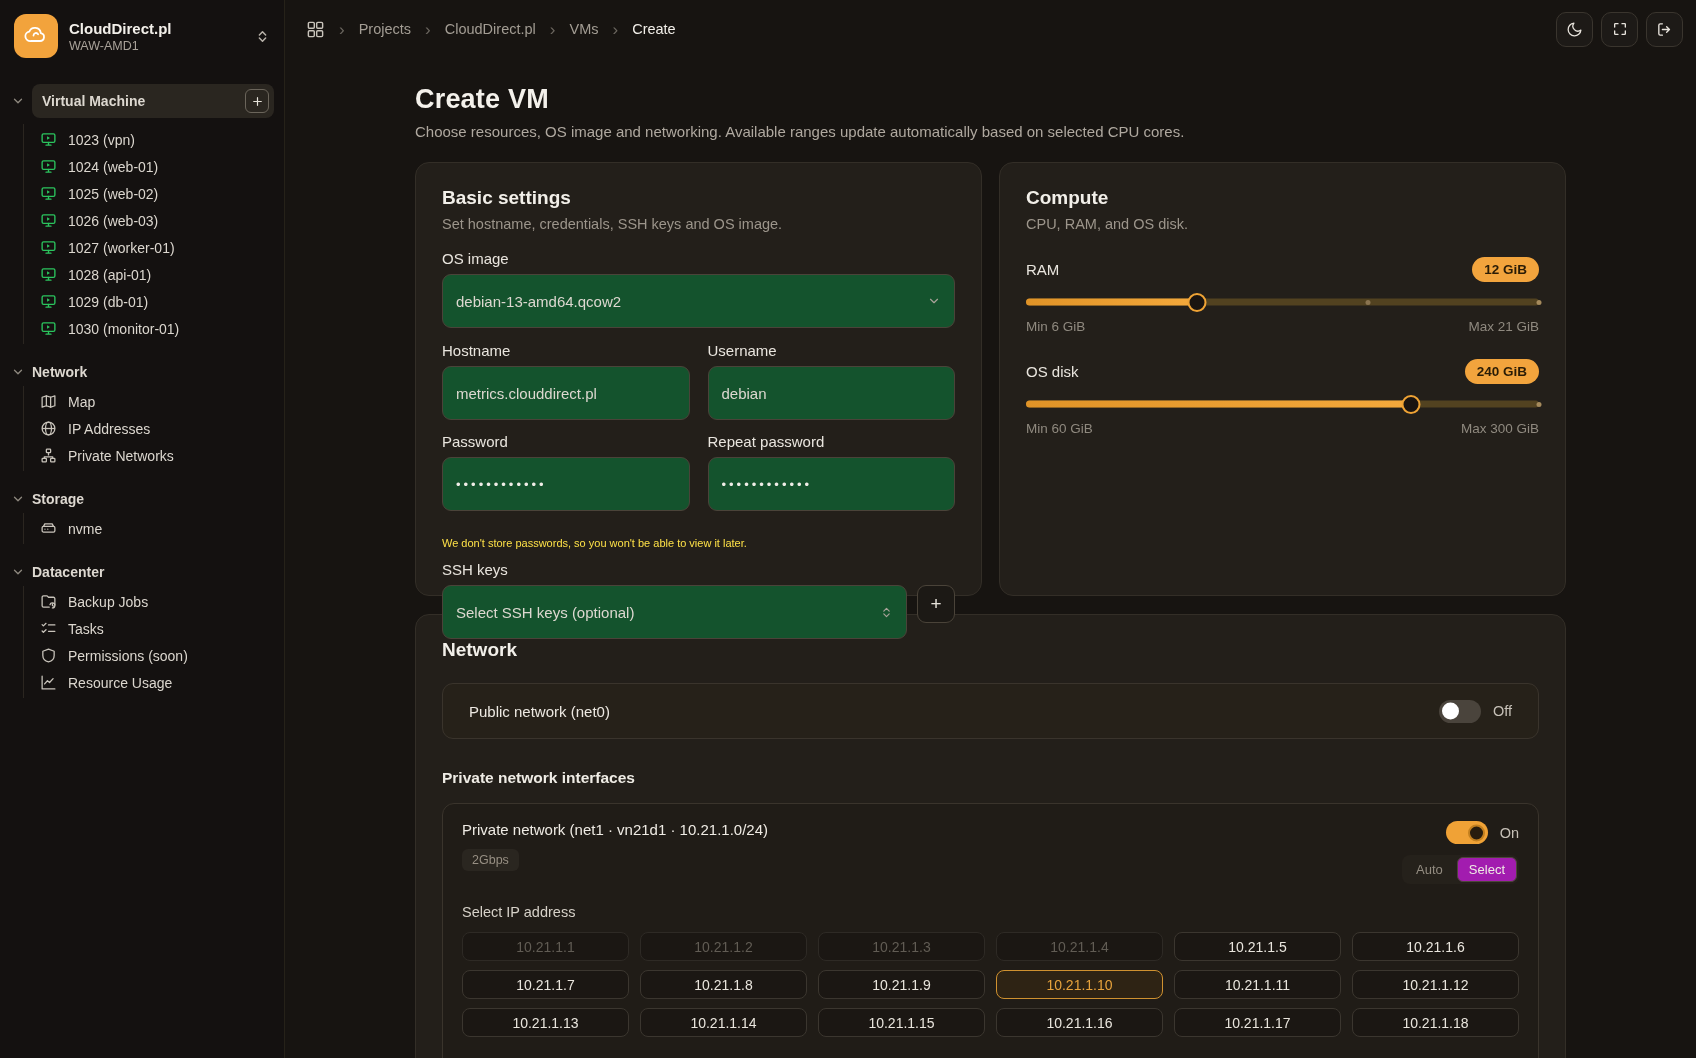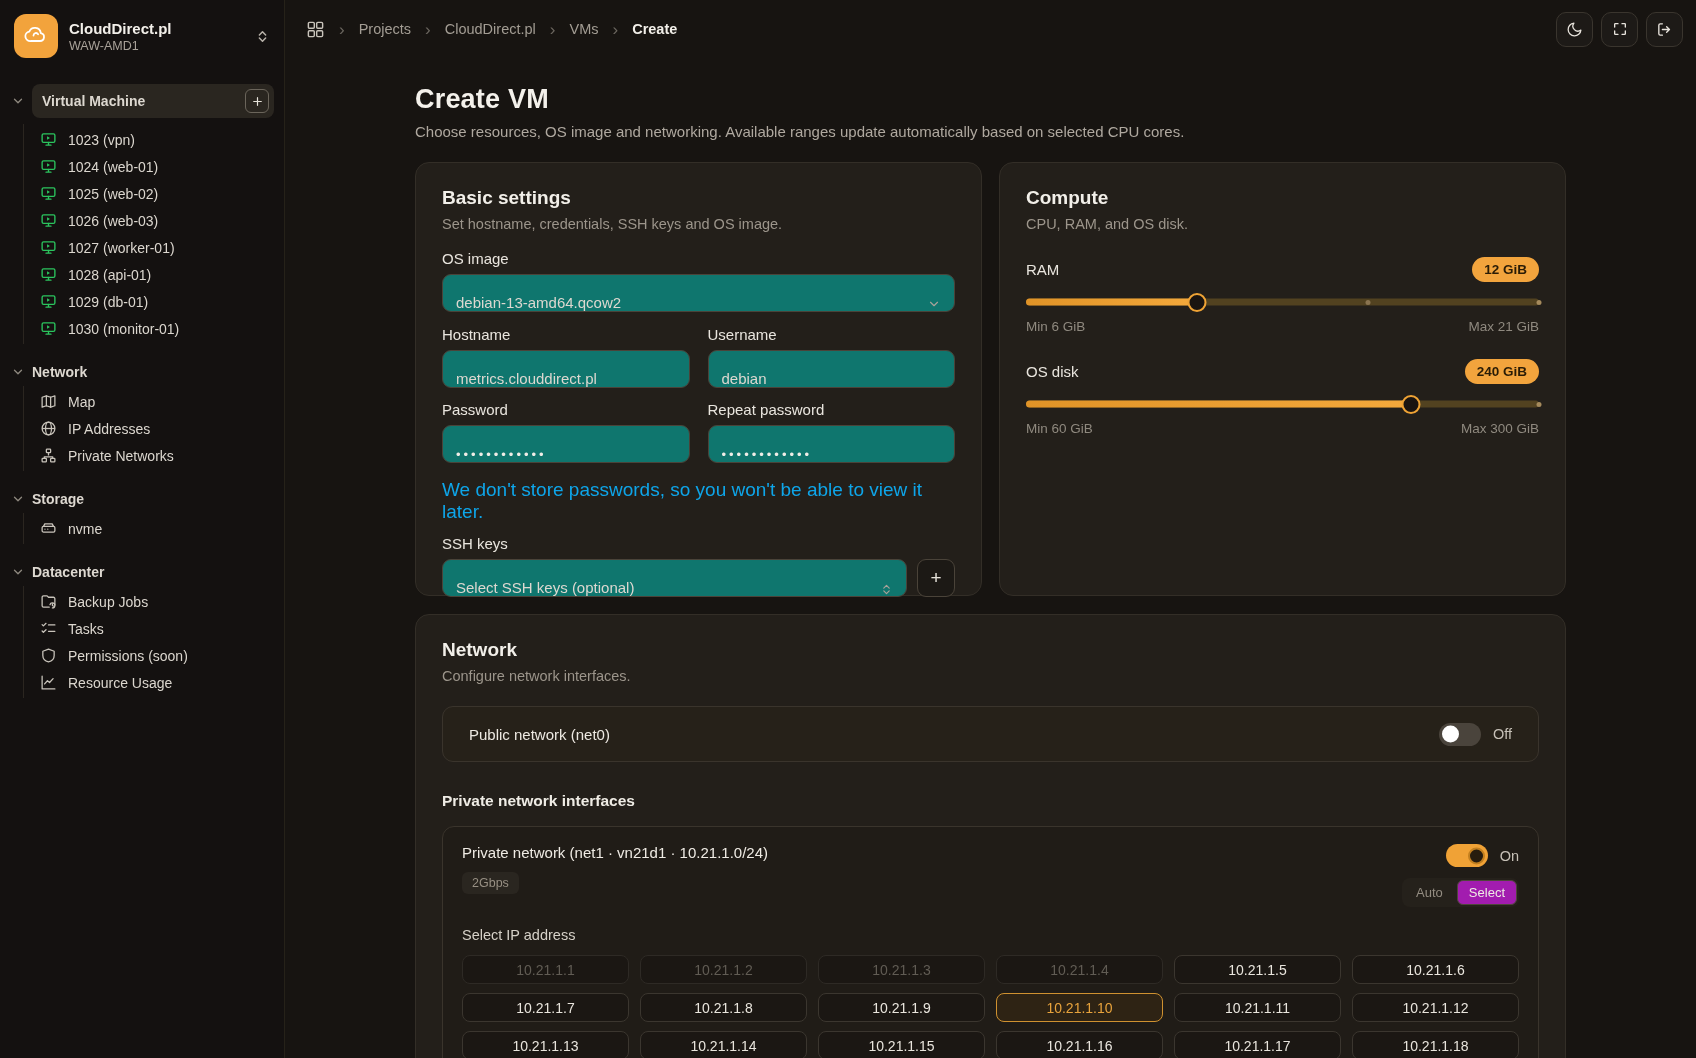--- a/index.html
+++ b/index.html
@@ -30,43 +30,43 @@
   .nav-item .icn{width:18px;color:#C9C4BB;flex-shrink:0}
   .nav-item .icn.vm{color:#2BC55E}
 
   
   .main{flex:1;display:flex;flex-direction:column;background:#171411;overflow:hidden}
   .topbar{height:58px;display:flex;align-items:center;justify-content:space-between;padding:0 13px 0 21px;flex-shrink:0}
   .crumbs{display:flex;align-items:center;gap:14px;font-size:14.5px}
   .crumb-grid{color:#C9C4BB;cursor:pointer}
   .crumb-sep{color:#6B665F;font-size:17px;line-height:1}
   .crumb{color:#A39D94;cursor:pointer}
-  .crumb.current{color:#F2EFE9;font-weight:700}
+  .crumb.current{color:#F2EFE9;font-weight:400}
   .top-actions{display:flex;gap:8px}
   .tool-btn{width:37px;height:35px;background:#1D1A17;border:1px solid #3A352E;border-radius:10px;display:flex;align-items:center;justify-content:center;color:#E8E4DD;cursor:pointer}
 
   .content{width:1151px;margin:0 auto;flex:1;overflow:hidden}
   .page-title{font-size:27px;font-weight:700;color:#F4F1EB;margin-top:26px;letter-spacing:.2px}
   .page-sub{font-size:15px;color:#AFA89F;margin-top:8px}
 
   .cards-row{display:flex;gap:17px;margin-top:22px}
   .card{background:#231F1A;border:1px solid #332E27;border-radius:14px;padding:24px 26px}
   .card-title{font-size:19px;font-weight:700;color:#F2EFE9}
   .card-sub{font-size:14.5px;color:#9C958B;margin-top:7px}
   .card.basic,.card.compute{width:567px;height:434px}
 
   .f-label{font-size:15px;color:#E9E5DE;font-weight:500}
-  .input,.select{height:38px;background:#0f766e;border:1px solid #4A4339;border-radius:9px;display:flex;align-items:flex-end;padding:0 13px;font-size:15px;color:#DDD8D0;cursor:text}
+  .input,.select{height:54px;background:#14532d;border:1px solid #4A4339;border-radius:9px;display:flex;align-items:center;padding:0 13px;font-size:15px;color:#DDD8D0;cursor:text}
   .select{cursor:pointer;justify-content:space-between}
   .select .icn{color:#A9A299}
   .mt18{margin-top:18px}.mt14{margin-top:14px}.mt13{margin-top:13px}.mt7{margin-top:7px}.mt12{margin-top:12px}
   .two-col{display:flex;gap:18px}
   .two-col>div{flex:1}
   .dots{letter-spacing:3px;font-size:13px;color:#F0EDE7;cursor:text}
-  .note{font-size:19px;color:#0ea5e9;margin-top:16px}
+  .note{font-size:11px;color:#fde047;margin-top:26px}
   .ssh-row{display:flex;gap:10px;margin-top:7px}
   .ssh-row .select{flex:1}
   .add-btn{width:38px;height:38px;background:#1C1915;border:1px solid #4A4339;border-radius:9px;color:#E6E2DA;display:flex;align-items:center;justify-content:center;font-size:19px;cursor:pointer}
 
   
   .slider-group{margin-top:24px}
   .sl-head{display:flex;align-items:center;justify-content:space-between;height:27px}
   .badge{background:#F2A43D;color:#2A1C06;font-size:13.5px;font-weight:700;border-radius:999px;padding:5px 12px}
   .track-wrap{position:relative;height:20px;margin-top:9px;cursor:pointer}
   .track{position:absolute;left:0;right:0;top:50%;transform:translateY(-50%);height:7px;border-radius:4px;background:#524220}
@@ -496,21 +496,20 @@
             <div class="minmax">
               <span>Min 60 GiB</span>
               <span>Max 300 GiB</span>
             </div>
           </div>
         </section>
       </div>
 
       <section class="card network">
         <div class="card-title">Network</div>
-        <div class="card-sub">Configure network interfaces.</div>
 
         <div class="row-box">
           <span class="row-label">Public network (net0)</span>
           <span class="toggle-area">
             <span class="toggle off">
                 <span class="knob"></span>
               </span>
             <span>Off</span>
           </span>
         </div>

